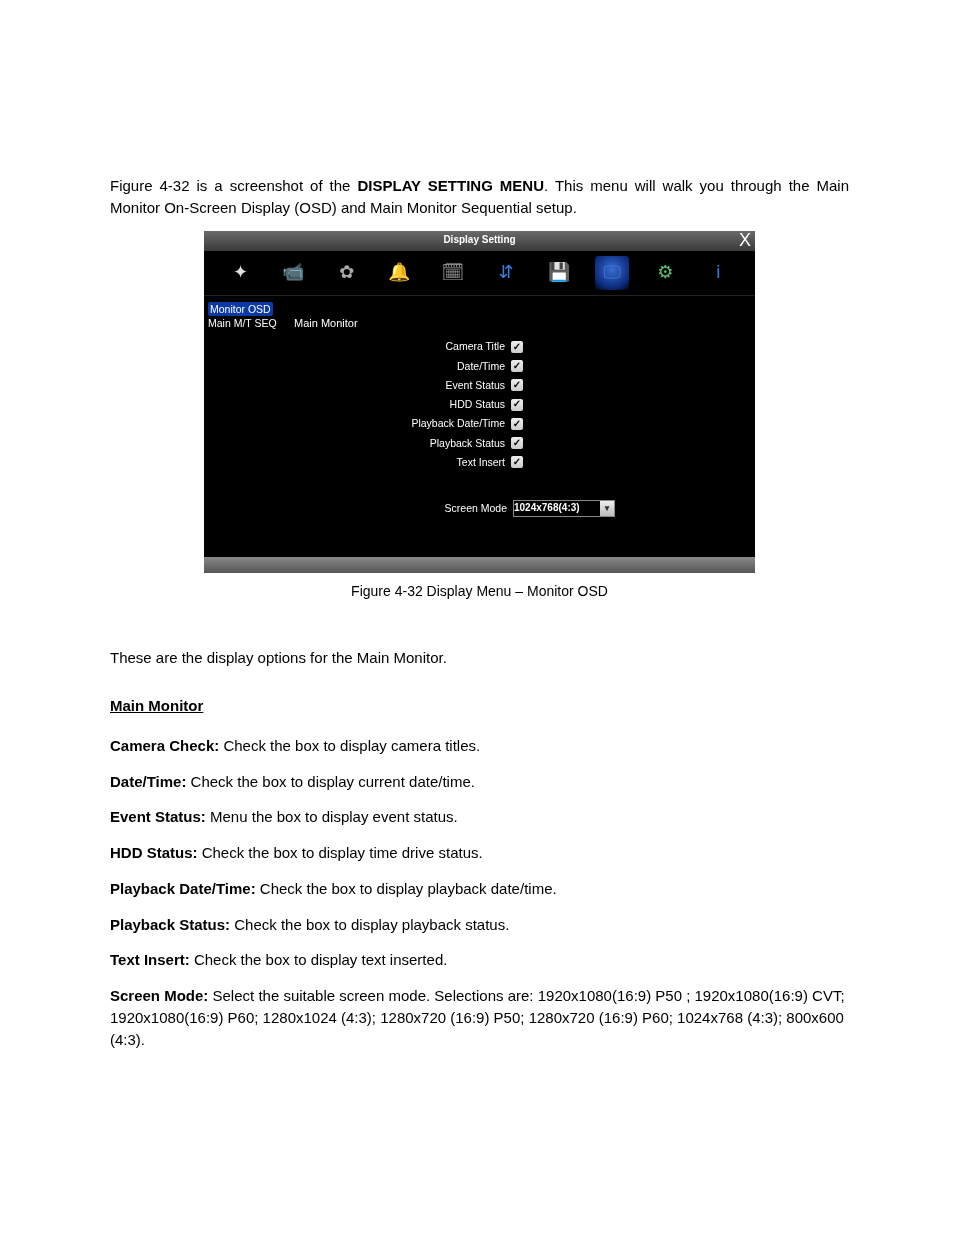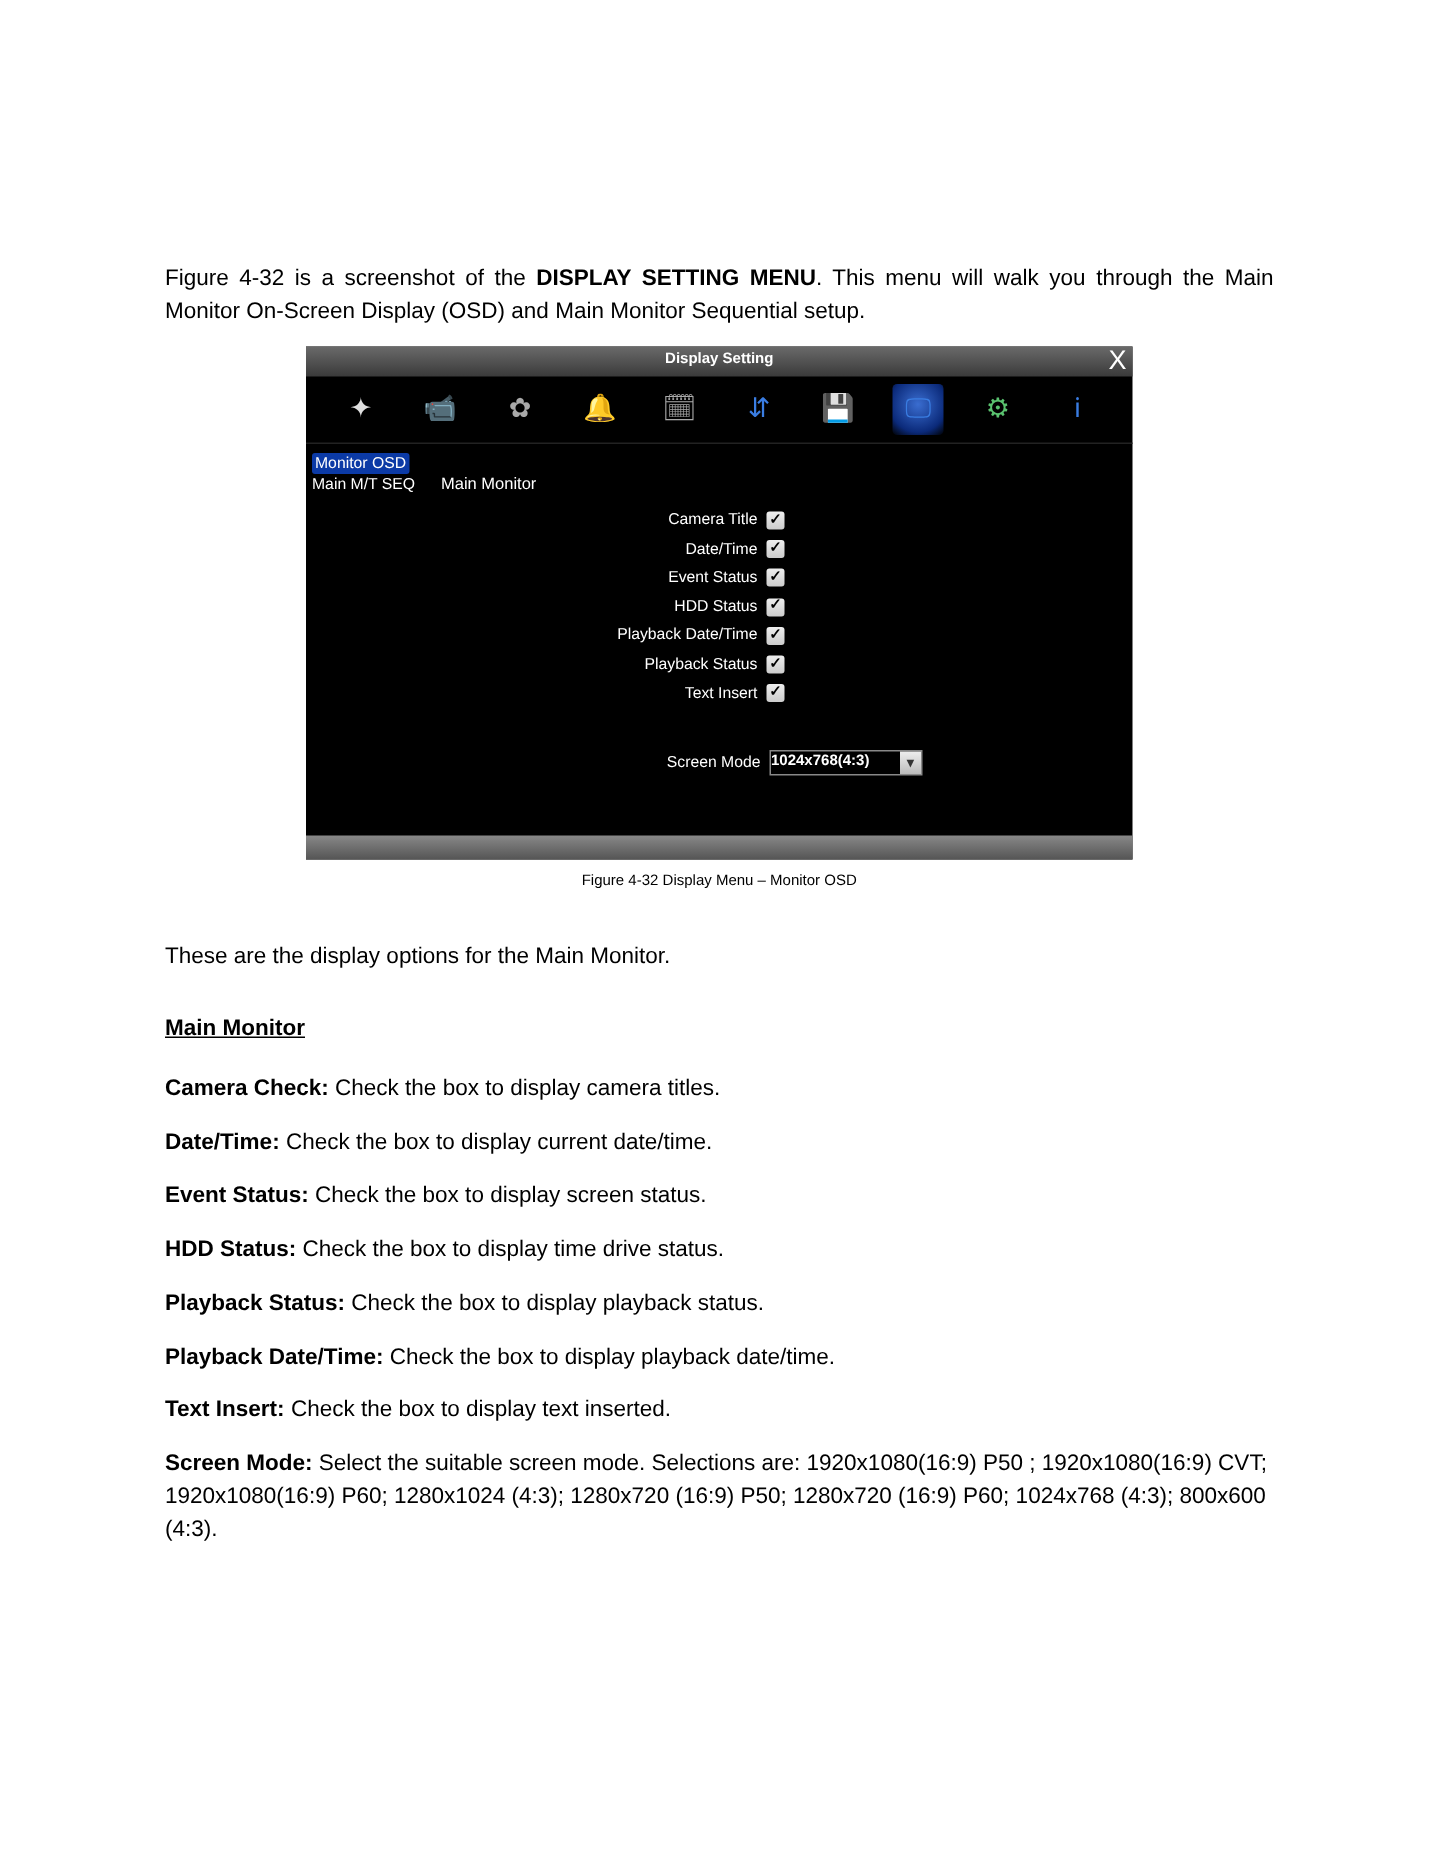--- a/index.html
+++ b/index.html
@@ -129,22 +129,22 @@
   .dd-btn {
     position: absolute; right: 0; top: 0;
     width: 14px; height: 15px;
     background: linear-gradient(#eee,#bbb);
     display: flex; align-items: center; justify-content: center;
     color: #333; font-size: 9px;
   }
   .footerbar { height: 16px; background: linear-gradient(#888,#555); }
   .caption {
     text-align: center;
-    font-size: 10px;
-    margin: 8px 0 32px;
+    font-size: 14px;
+    margin: 8px 0 46px;
   }
   .para { margin: 0 0 26px; }
   .heading {
     font-weight: bold;
     text-decoration: underline;
     margin: 10px 0 18px;
   }
   .def-line { margin: 0 0 14px; }
   .def-line .b { font-weight: bold; }
   .def-line.last { margin-bottom: 0; }
@@ -241,20 +241,20 @@
   </div>
 
   <div class="caption">Figure 4-32 Display Menu – Monitor OSD</div>
 
   <div class="para">These are the display options for the Main Monitor.</div>
 
   <div class="heading">Main Monitor</div>
 
   <div class="def-line"><span class="b">Camera Check:</span><span> Check the box to display camera titles.</span></div>
   <div class="def-line"><span class="b">Date/Time:</span><span> Check the box to display current date/time.</span></div>
-  <div class="def-line"><span class="b">Event Status:</span><span> Check the box to display screen status.</span></div>
+  <div class="def-line"><span class="b">Event Status:</span><span> Menu the box to display event status.</span></div>
   <div class="def-line"><span class="b">HDD Status:</span><span> Check the box to display time drive status.</span></div>
+  <div class="def-line"><span class="b">Playback Date/Time:</span><span> Check the box to display playback date/time.</span></div>
   <div class="def-line"><span class="b">Playback Status:</span><span> Check the box to display playback status.</span></div>
-  <div class="def-line"><span class="b">Playback Date/Time:</span><span> Check the box to display playback date/time.</span></div>
   <div class="def-line"><span class="b">Text Insert:</span><span> Check the box to display text inserted.</span></div>
   <div class="def-line last"><span class="b">Screen Mode:</span><span>  Select the suitable screen mode. Selections are: 1920x1080(16:9) P50 ;  1920x1080(16:9) CVT; 1920x1080(16:9) P60; 1280x1024 (4:3); 1280x720 (16:9) P50; 1280x720 (16:9) P60; 1024x768 (4:3); 800x600 (4:3).</span></div>
 
 </div>
 
 </body></html>

